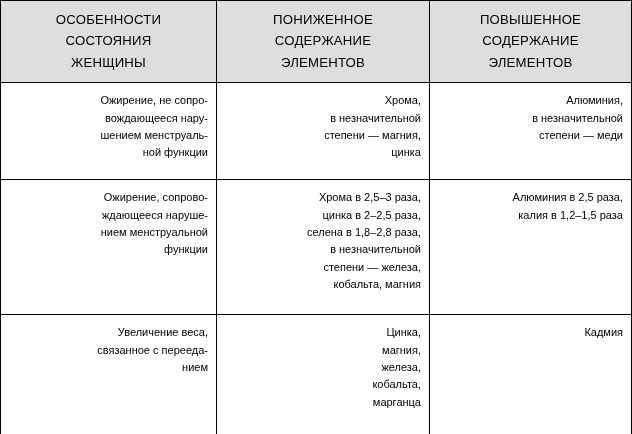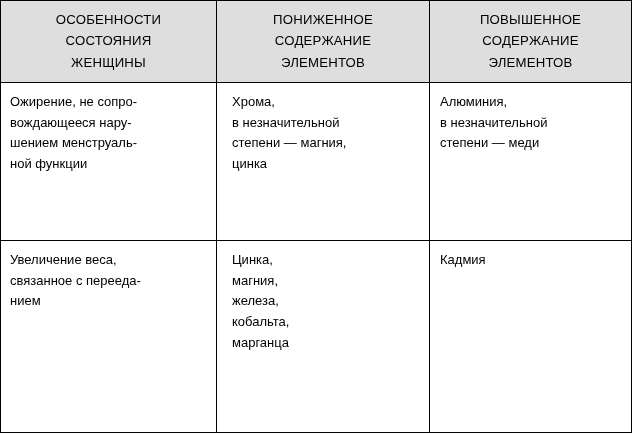--- a/index.html
+++ b/index.html
@@ -44,23 +44,23 @@
     line-height: 1.62;
     letter-spacing: 0.2px;
     padding: 8px 6px 9px 6px;
     height: 78px;
     box-sizing: border-box;
     white-space: pre-line;
   }
 
   tbody td {
     border: 1.5px solid #000;
-    text-align: left;
+    text-align: right;
     vertical-align: top;
-    font-size: 13px;
+    font-size: 11px;
     line-height: 1.585;
     padding: 9px 8px 9px 9px;
     box-sizing: border-box;
     white-space: pre-line;
   }
 
   tbody tr.row-1 { height: 97px; }
   tbody tr.row-2 { height: 135px; }
   tbody tr.row-3 { height: 123px; }
 
@@ -98,20 +98,34 @@
 шением менструаль-
 ной функции</td>
         <td class="cell-col-2">Хрома,
 в незначительной
 степени — магния,
 цинка</td>
         <td class="cell-col-3">Алюминия,
 в незначительной
 степени — меди</td>
       </tr>
+      <tr class="row-2">
+        <td class="cell-col-1">Ожирение, сопрово-
+ждающееся наруше-
+нием менструальной
+функции</td>
+        <td class="cell-col-2">Хрома в 2,5–3 раза,
+цинка в 2–2,5 раза,
+селена в 1,8–2,8 раза,
+в незначительной
+степени — железа,
+кобальта, магния</td>
+        <td class="cell-col-3">Алюминия в 2,5 раза,
+калия в 1,2–1,5 раза</td>
+      </tr>
       <tr class="row-3">
         <td class="cell-col-1">Увеличение веса,
 связанное с перееда-
 нием</td>
         <td class="cell-col-2">Цинка,
 магния,
 железа,
 кобальта,
 марганца</td>
         <td class="cell-col-3">Кадмия</td>

